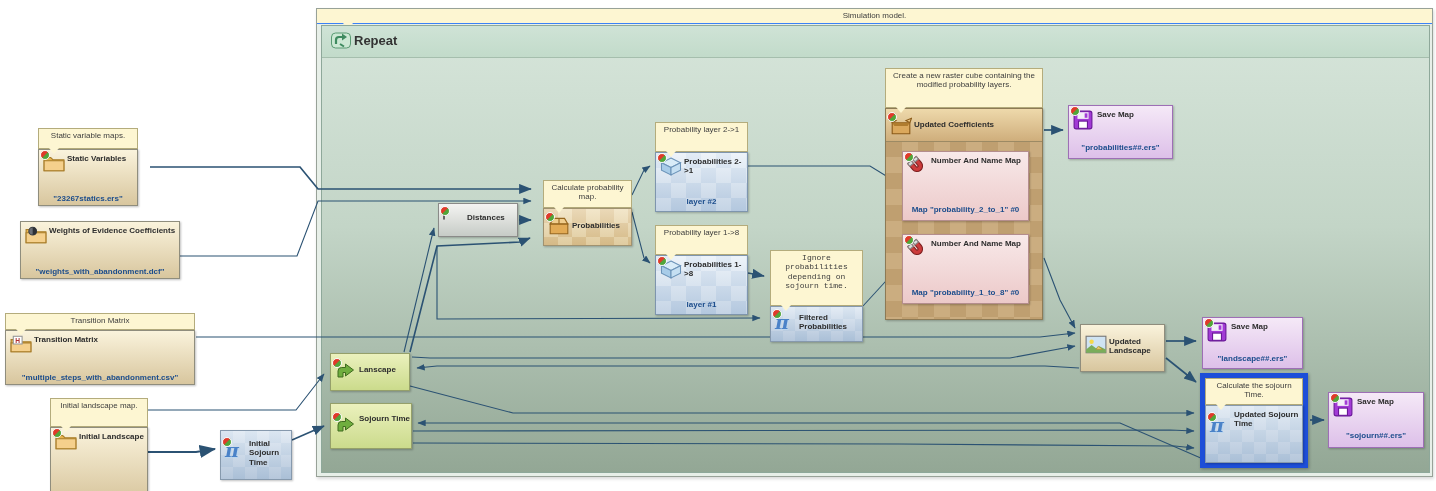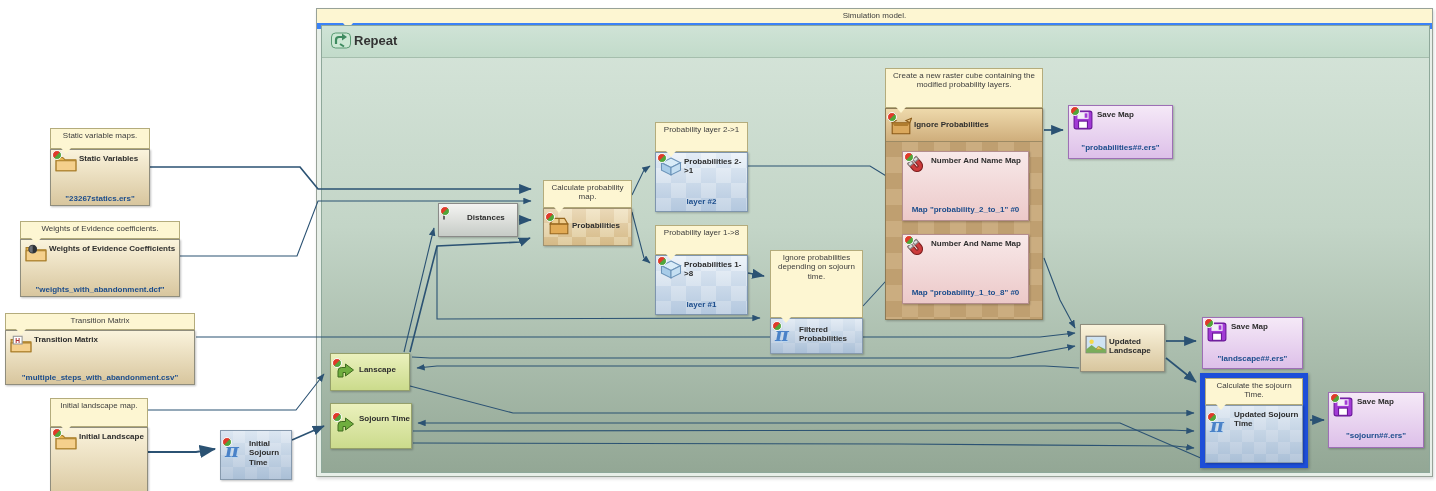--- a/index.html
+++ b/index.html
@@ -2,21 +2,21 @@
 <html><head>
 <meta charset="utf-8">
 <style>
   html,body{margin:0;padding:0;background:#ffffff;}
   #canvas{position:relative;width:1436px;height:491px;overflow:hidden;
           font-family:"Liberation Sans",sans-serif;background:#fff;}
 
   
   .sim-container{position:absolute;left:316px;top:8px;width:1115px;height:467px;
     border:1px solid #98a298;background:#e7efe8;z-index:1;box-shadow:1px 2px 3px rgba(0,0,0,.15);}
-  .sim-title{position:relative;height:14px;background:#fdf6d2;border-bottom:6px solid #3b82f6;
+  .sim-title{position:relative;height:14px;background:#fdf6d2;border-bottom:1px solid #3b82f6;
     font-size:8px;color:#3d3d3d;text-align:center;line-height:14px;}
   .repeat-container{position:absolute;left:321px;top:25px;width:1107px;height:446px;
     border:1px solid #8ea89a;z-index:1;
     background:linear-gradient(180deg,#d6e5da 0%,#c3d5c7 45%,#93a795 100%);}
   .repeat-header{position:absolute;left:0;top:0;right:0;height:31px;
     background:linear-gradient(180deg,#cfe3d6,#c2dbca);border-bottom:1px solid #a5bead;}
   .repeat-label{position:absolute;left:32px;top:7px;font-size:13px;font-weight:bold;color:#333;}
 
   
   .node{position:absolute;z-index:3;font-size:8px;line-height:1.18;}
@@ -121,40 +121,37 @@
       <polyline class="wire" stroke-width="1.1" marker-end="url(#arr)" points="413,431 1170,430 1194,431"></polyline>
       <polyline class="wire" stroke-width="1.1" marker-end="url(#arr)" points="413,443 900,444 1175,446 1194,448"></polyline>
       <polyline class="wire" stroke-width="1.1" marker-end="url(#arr)" points="1203,459 1120,423 440,423 418,423"></polyline>
       <polyline class="wire" stroke-width="1.7" marker-end="url(#arr)" points="1310,420 1324,420"></polyline>
       <polyline class="wire" stroke-width="1.1" marker-end="url(#arr)" points="148,410 296,410 324,374"></polyline>
       <polyline class="wire" stroke-width="2.2" marker-end="url(#arr)" points="148,452 196,452 215,449"></polyline>
       <polyline class="wire" stroke-width="1.6" marker-end="url(#arr)" points="292,440 324,426"></polyline>
     </g>
   </svg>
 
-  <div class="node" style="left:50px;top:128px;width:100px;">
+  <div class="node" style="left:38px;top:128px;width:100px;">
     <div class="comment" style="height:21px;">
       <span>Static variable maps.</span><div class="notch"></div>
     </div>
     <div class="nbody file-box" style="height:57px;">
       <span class="icon icon-badged">
         <svg width="22" height="18" viewBox="0 0 20 16">
             <path d="M1,3 h6 l2,2 h10 v10 h-18 z" fill="#e8b44e" stroke="#a87d2a"></path>
             <path d="M1,6 h18 v9 h-18 z" fill="#f5d08c" stroke="#a87d2a"></path>
           </svg>
       </span>
       <span class="fname">Static Variables</span>
       <span class="fvalue">"23267statics.ers"</span>
     </div>
   </div>
 
   <div class="node" style="left:20px;top:221px;width:160px;">
-    <div class="comment" style="height:18px;">
-      <span>Weights of Evidence coefficients.</span><div class="notch"></div>
-    </div>
     <div class="nbody file-box" style="height:58px;">
       <span class="icon">
         <svg width="22" height="18" viewBox="0 0 20 16">
             <path d="M1,3 h6 l2,2 h10 v10 h-18 z" fill="#e8b44e" stroke="#a87d2a"></path>
             <path d="M1,6 h18 v9 h-18 z" fill="#f5d08c" stroke="#a87d2a"></path>
             <circle cx="7" cy="4.5" r="3.5" fill="#6b6f77" stroke="#3c3f45"></circle>
             <path d="M7,1 a3.5,3.5 0 0 1 0,7 z" fill="#2e3136"></path>
           </svg>
       </span>
       <span class="fname">Weights of Evidence Coefficients</span>
@@ -278,21 +275,21 @@
             <path d="M1,5.5 L10,10 L10,17 L1,12.5 Z" fill="#a8cce8" stroke="#6b93b8"></path>
             <path d="M19,5.5 L10,10 L10,17 L19,12.5 Z" fill="#c5dff2" stroke="#6b93b8"></path>
           </svg>
       </span>
       <span class="fname">Probabilities 1-&gt;8</span>
       <span class="fvalue" style="bottom:5px;">layer #1</span>
     </div>
   </div>
 
   <div class="node" style="left:770px;top:250px;width:93px;">
-    <div class="comment" style="height:68px;">
+    <div class="comment" style="height:56px;font-family:Liberation Mono, monospace;">
       <span>Ignore probabilities depending on sojourn time.</span><div class="notch"></div>
     </div>
     <div class="nbody blue-check" style="height:36px;">
       <span class="icon icon-badged" style="top:6px;">
           <span class="pi-glyph">π</span>
         </span>
       <span class="fname" style="top:6px;">Filtered Probabilities</span>
     </div>
   </div>
 
@@ -303,21 +300,21 @@
     <div class="nbody brown-container" style="height:212px;">
       <div class="brown-header">
         <span class="icon icon-badged" style="top:7px;">
           <svg width="22" height="19" viewBox="0 0 20 17">
               <path d="M2,6 h16 v10 h-16 z" fill="#dba85c" stroke="#8a5a18"></path>
               <path d="M2,6 L0.5,2 l5,2 z" fill="#eec785" stroke="#8a5a18"></path>
               <path d="M18,6 L19.5,2 l-5,2 z" fill="#eec785" stroke="#8a5a18"></path>
               <path d="M2,6 h16 l-2,3 h-12 z" fill="#b07c2e"></path>
             </svg>
         </span>
-        <span class="fname" style="top:11px;">Ignore Probabilities</span>
+        <span class="fname" style="top:11px;">Updated Coefficients</span>
       </div>
 
       <div class="nbody pink-box" style="position:absolute;left:16px;top:42px;width:127px;height:70px;">
         <span class="icon icon-badged">
           <svg width="20" height="20" viewBox="0 0 18 18" style="transform:rotate(-40deg);">
               <path d="M4,2 v7 a5,5 0 0 0 10,0 V2 h-4 v7 a1,1 0 0 1 -2,0 V2 z" fill="#cc3b3b" stroke="#7e1f1f"></path>
               <rect x="4" y="2" width="4" height="3" fill="#e0e0e0" stroke="#888"></rect>
               <rect x="10" y="2" width="4" height="3" fill="#e0e0e0" stroke="#888"></rect>
             </svg>
         </span>

